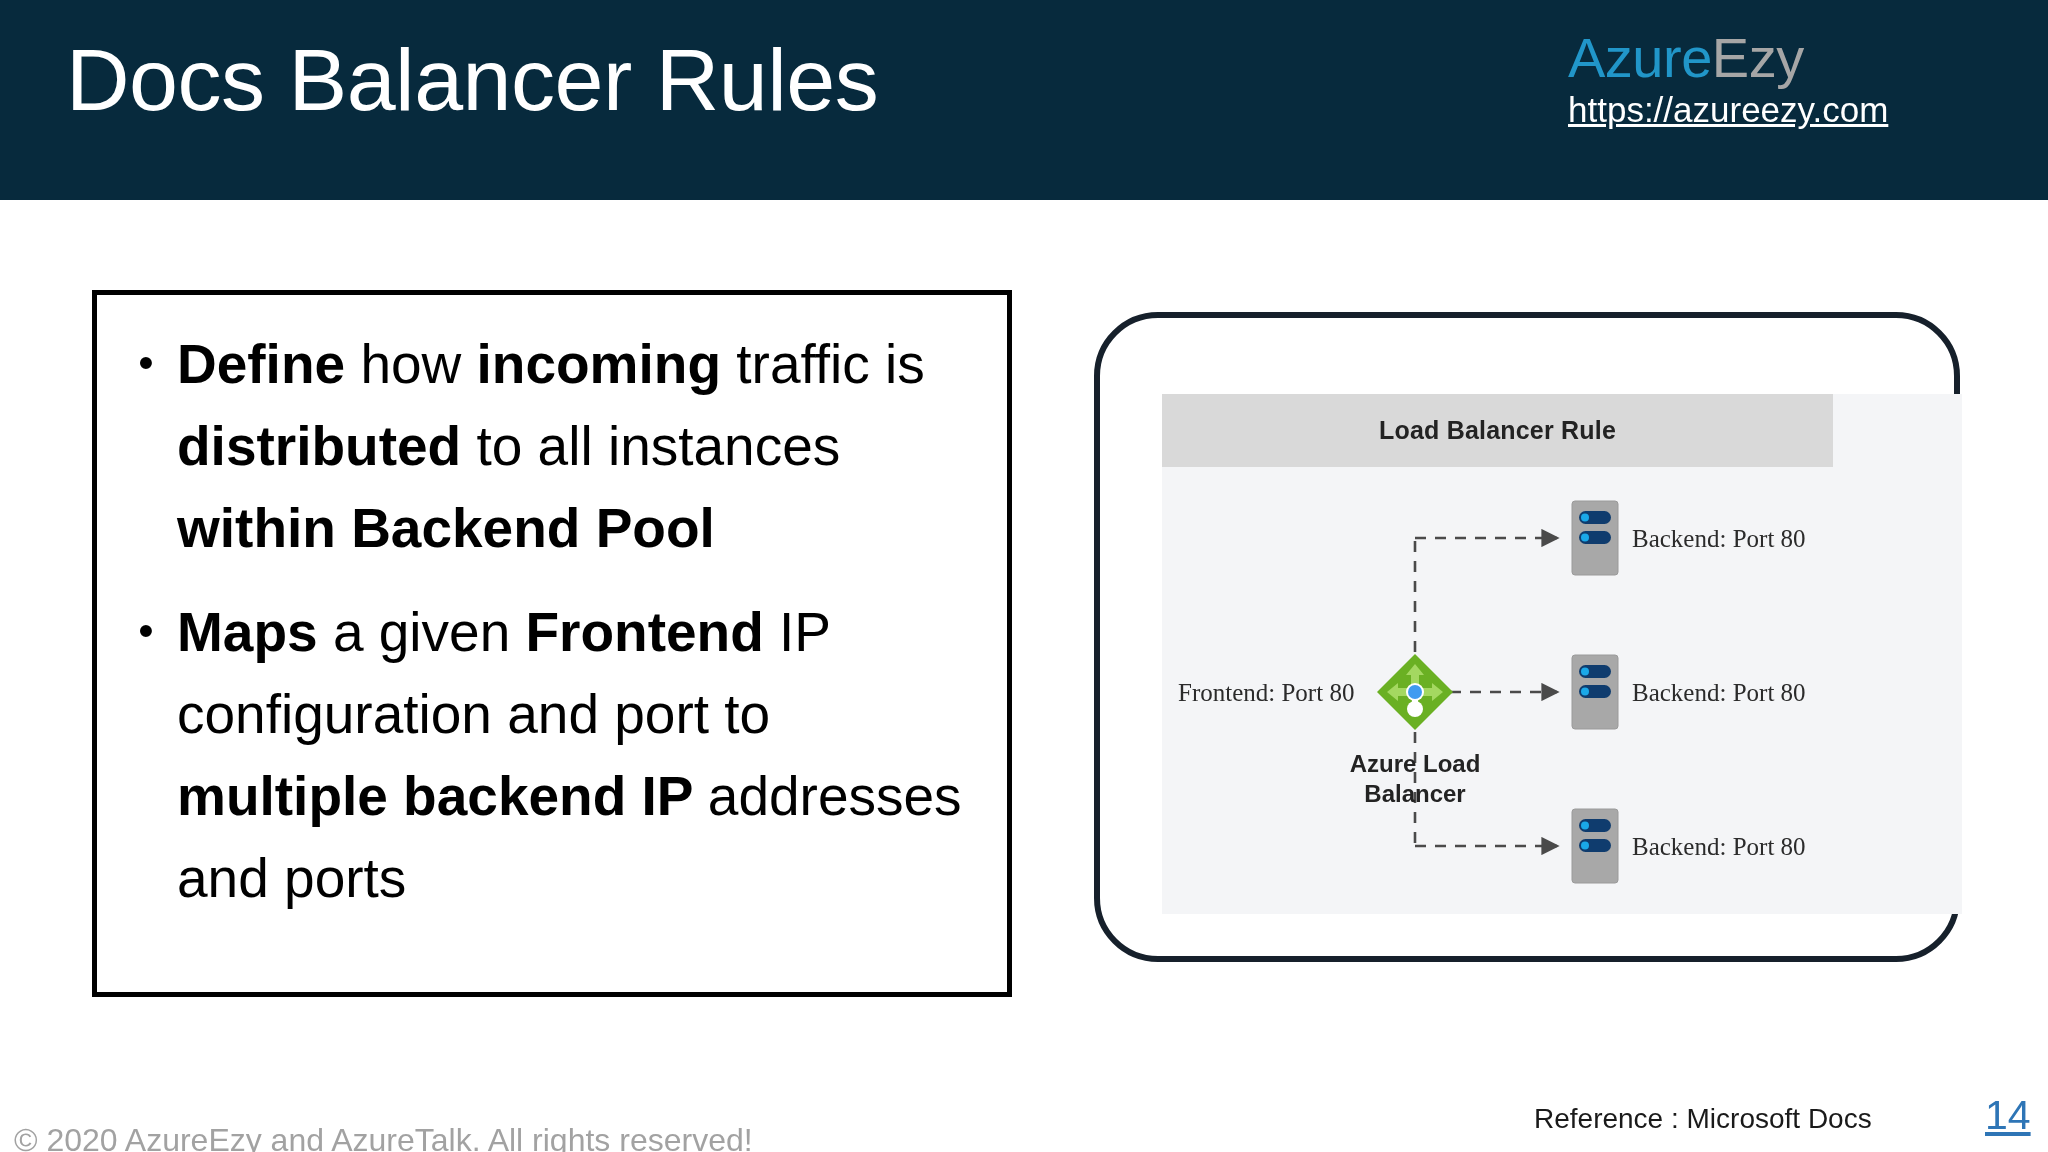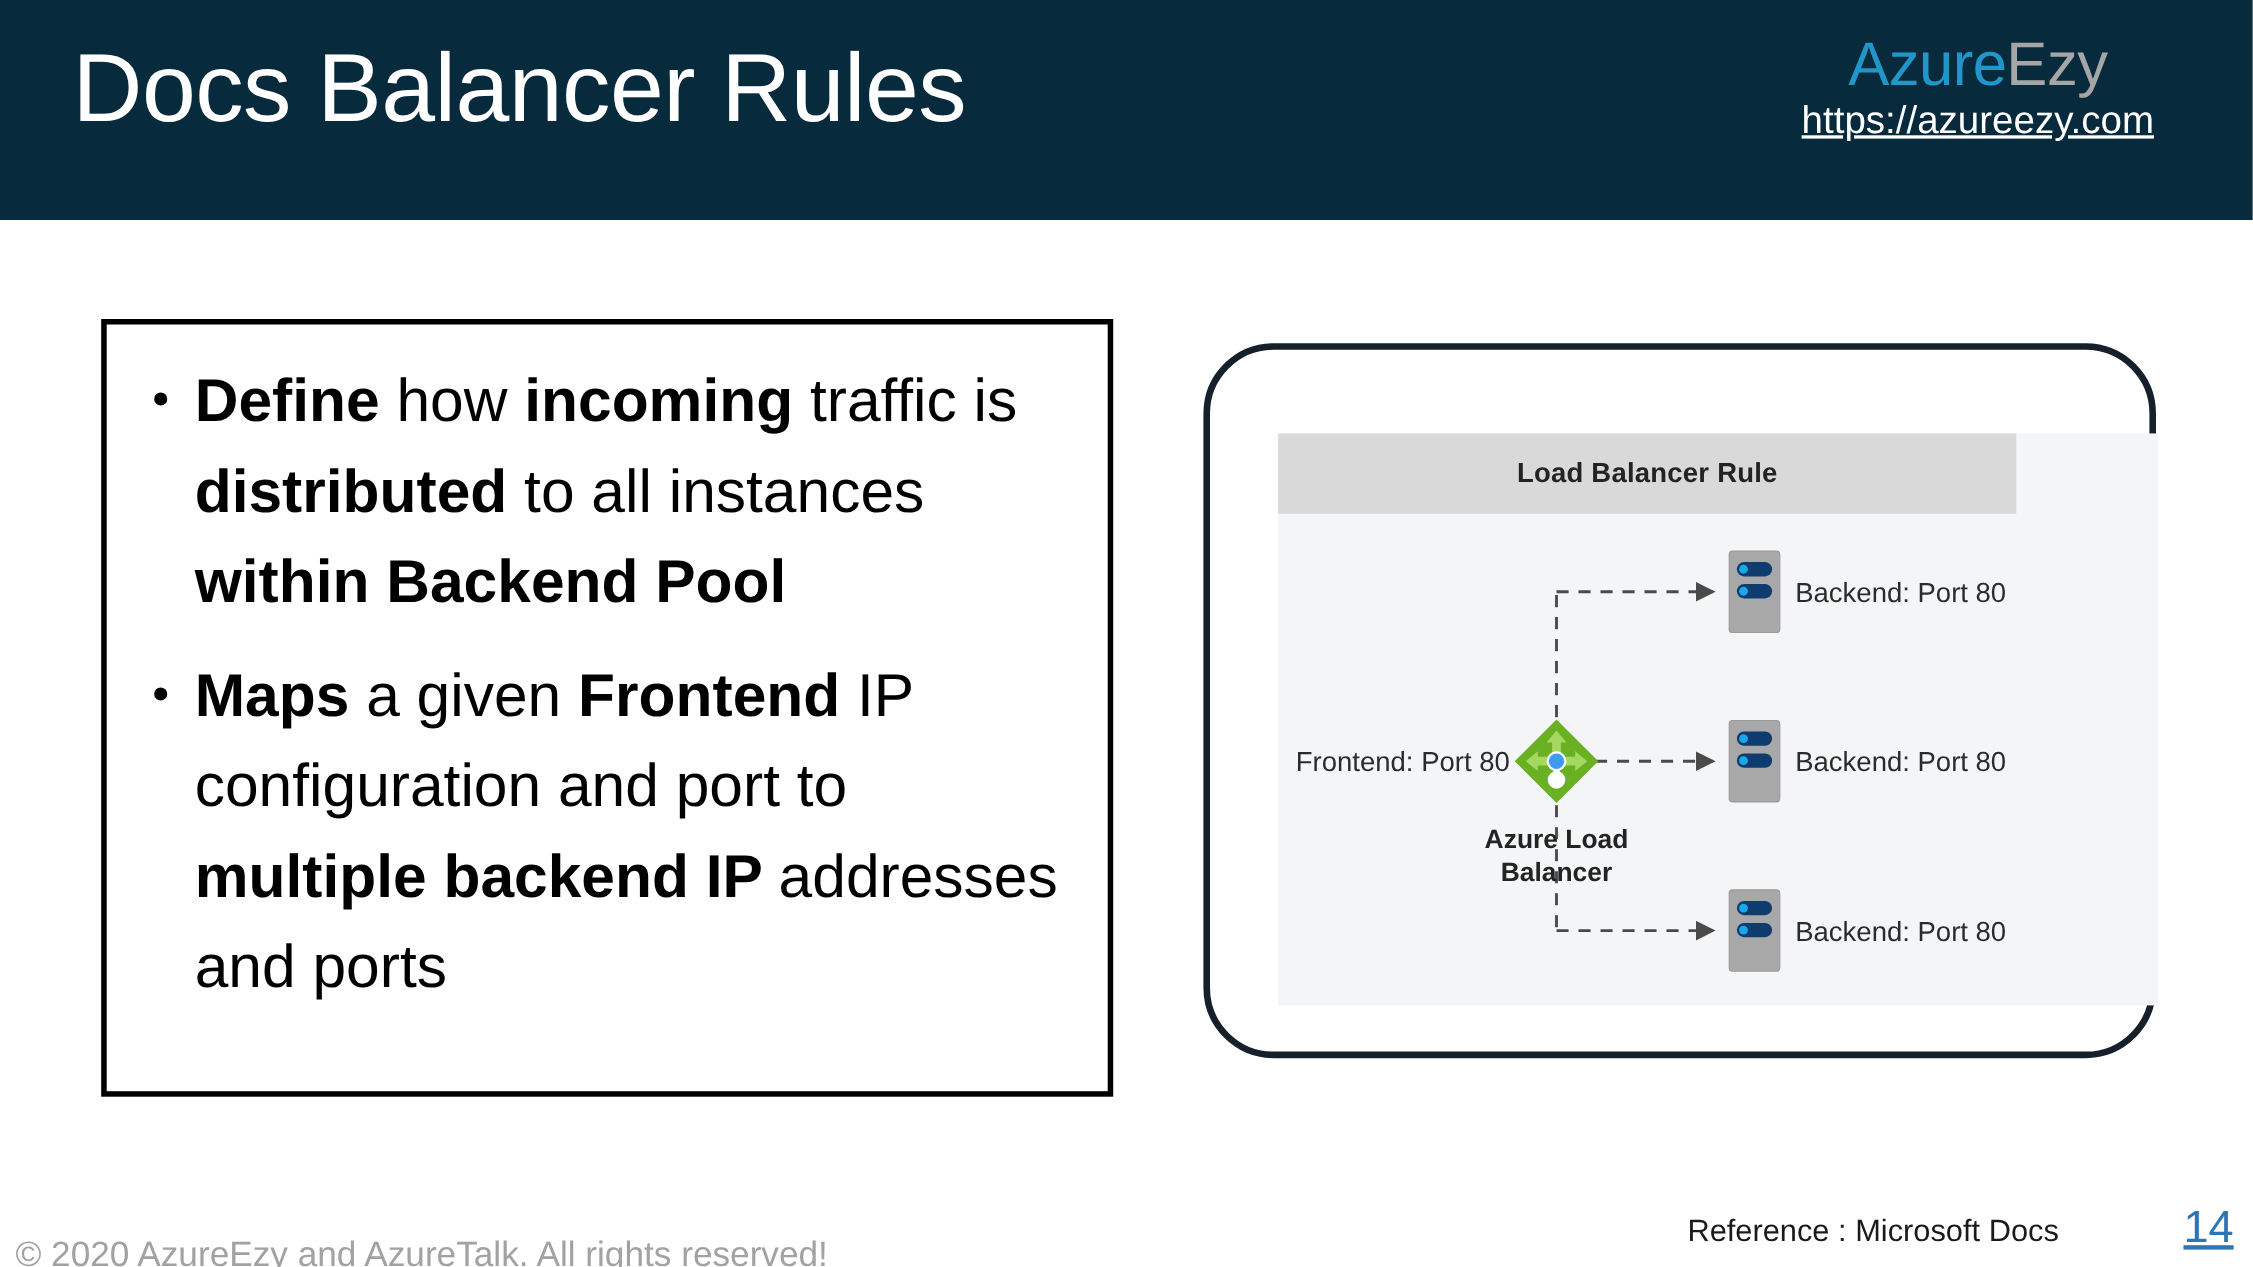--- a/index.html
+++ b/index.html
@@ -32,21 +32,21 @@
     color: #ffffff;
     font-weight: 400;
     letter-spacing: -0.5px;
     white-space: nowrap;
     font-family: "Liberation Sans", sans-serif;
   }
   #brand-block {
     position: absolute;
     right: 20px;
     top: 30px;
-    text-align: center;
+    text-align: left;
     width: 460px;
   }
   #brand-logo {
     font-size: 56px;
     line-height: 1.0;
     font-weight: 400;
     letter-spacing: -0.5px;
     white-space: nowrap;
   }
   #brand-logo .azure-part { color: #2196c9; }
@@ -139,21 +139,21 @@
     width: 800px;
     height: 447px;
   }
   #diagram-svg { position: absolute; left: 0; top: 0; }
 
   .node-label {
     position: absolute;
     font-size: 25px;
     color: #2b2b2b;
     white-space: nowrap;
-    font-family: Liberation Sans, sans-serif;
+    font-family: Liberation Serif, serif;
   }
   .lb-caption {
     position: absolute;
     font-size: 24px;
     font-weight: 700;
     color: #232323;
     text-align: center;
     line-height: 30px;
     white-space: nowrap;
   }

